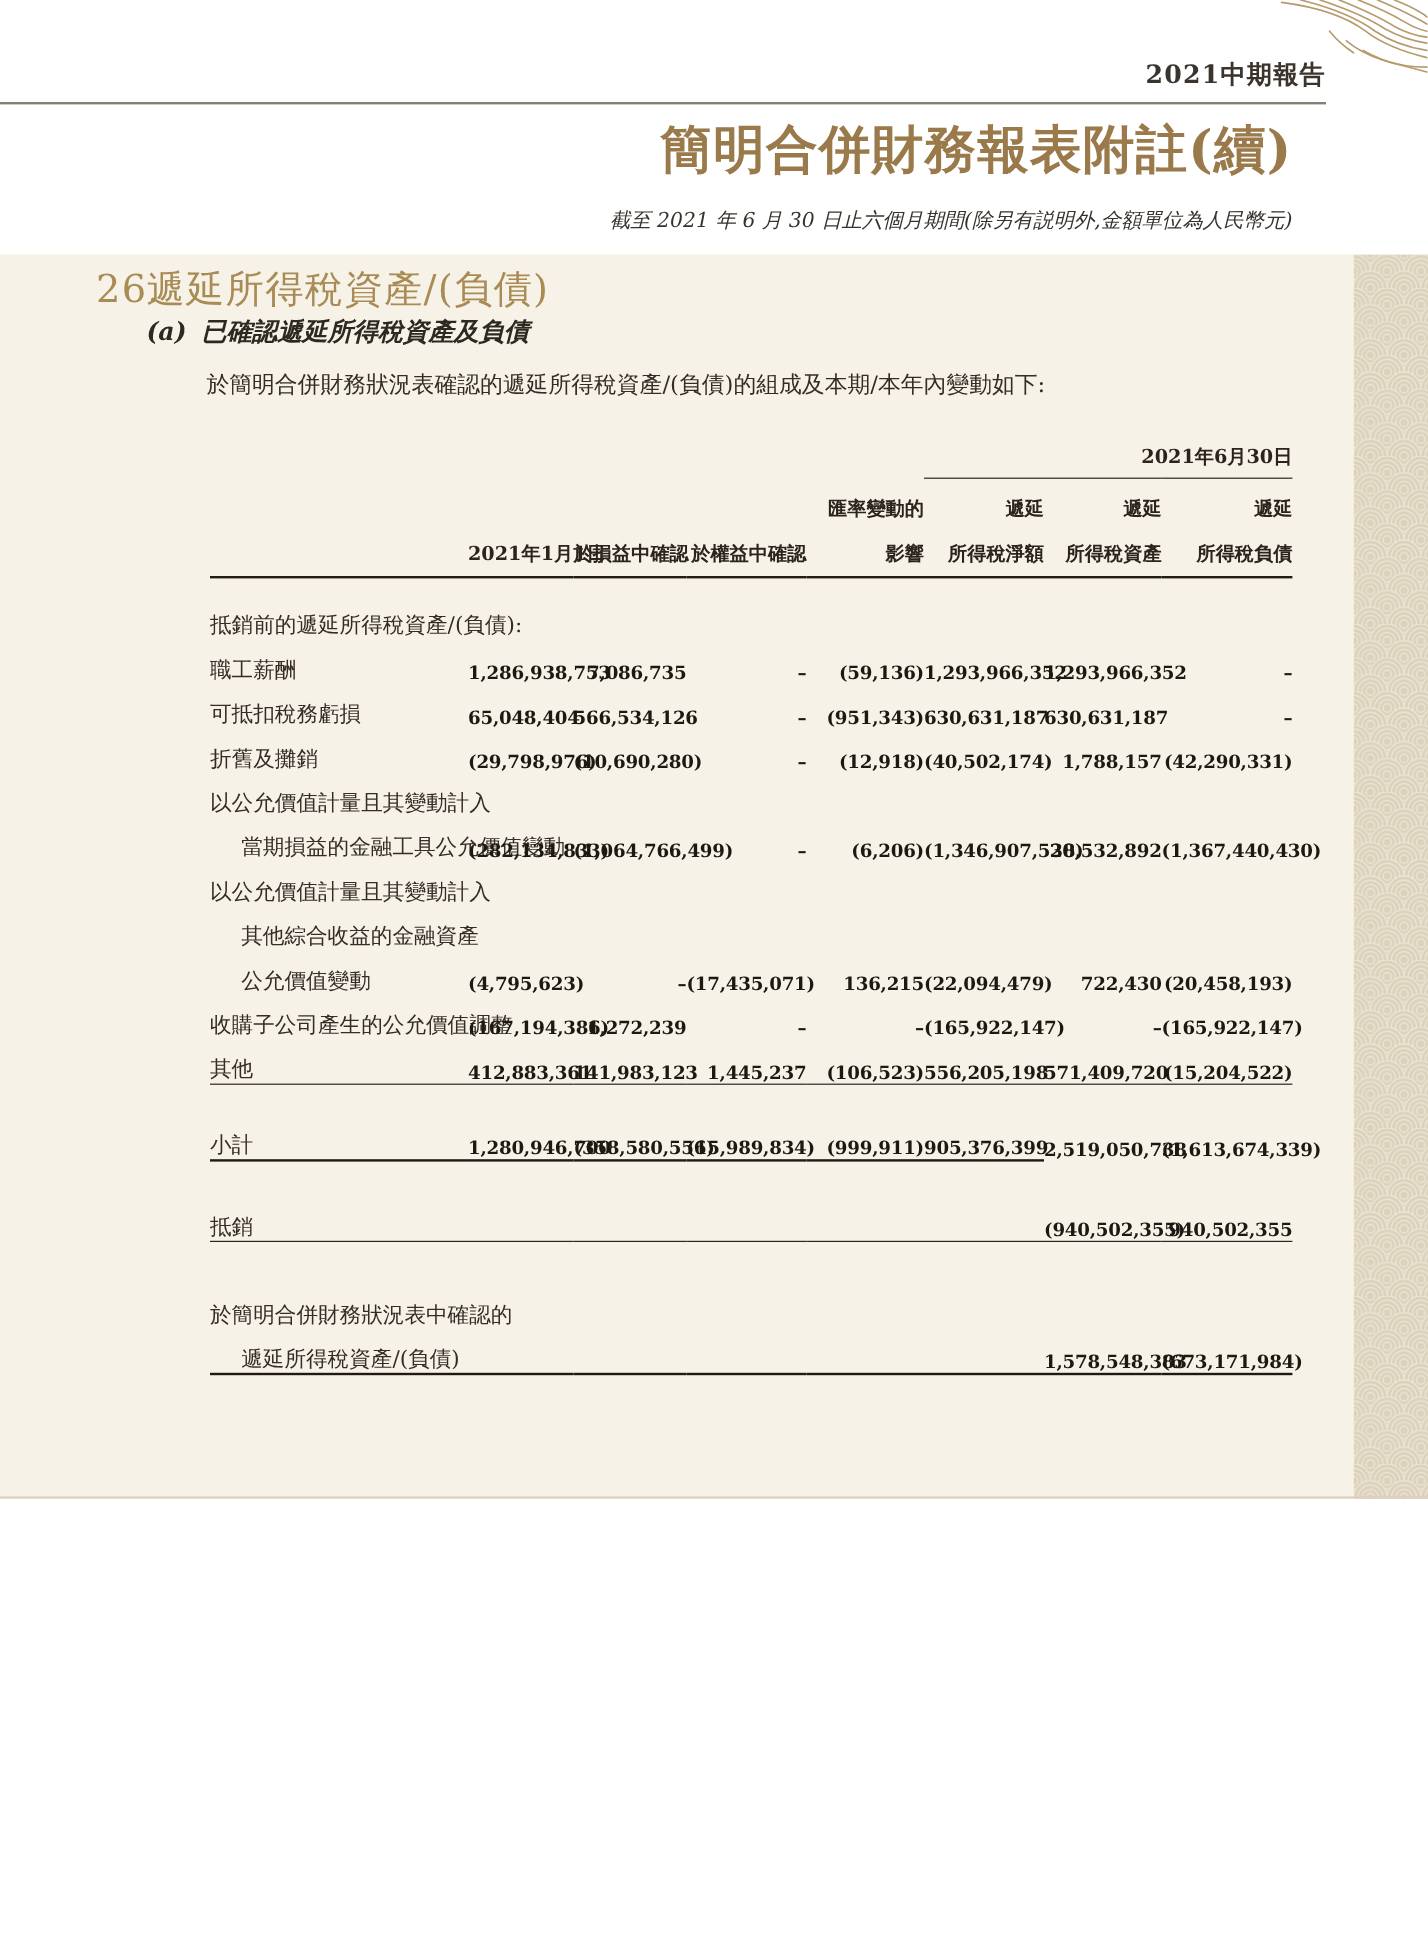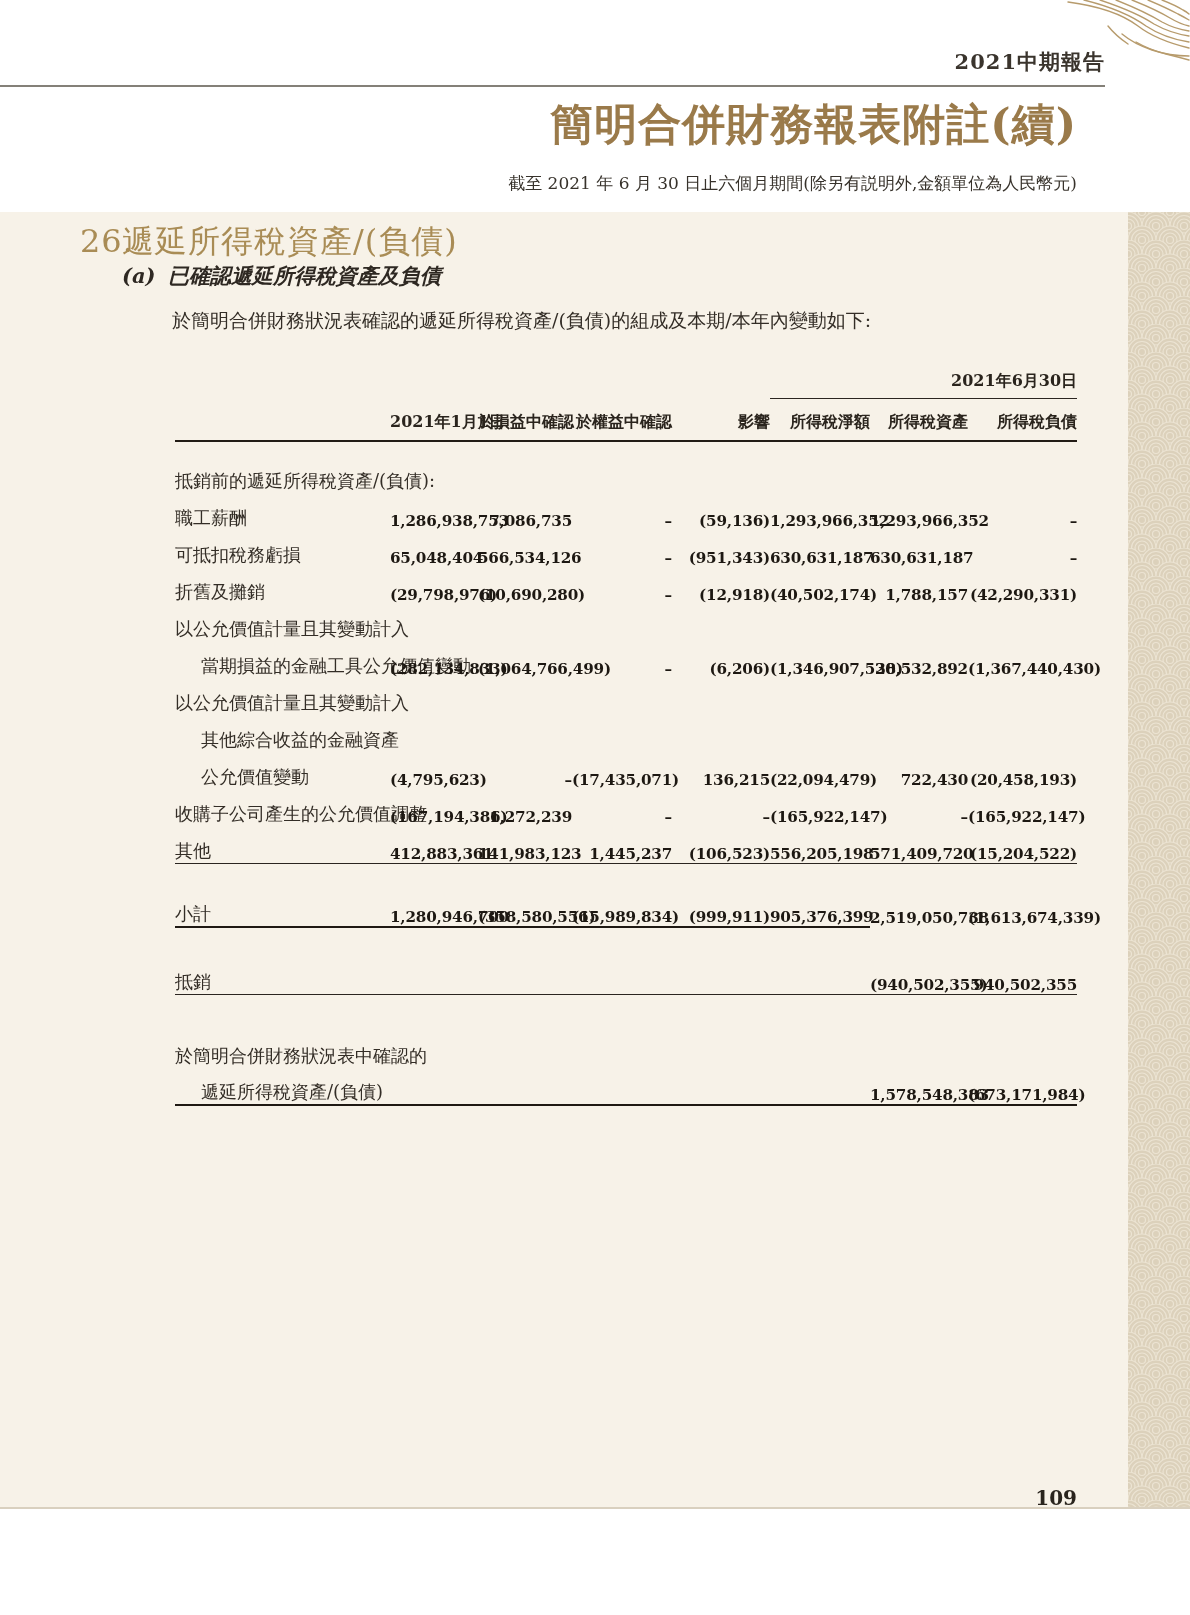--- a/index.html
+++ b/index.html
@@ -1,29 +1,29 @@
 <!DOCTYPE html>
 <html><head>
 <meta charset="utf-8">
 <style>
   html,body{margin:0;padding:0;}
   .page{
     position:relative;
-    width:1190px;height:1509px;
+    width:1190px;height:1249px;
     background:#f7f2e8;
     font-family:"DejaVu Serif","Liberation Serif",serif;
     color:#332d26;
     overflow:hidden;
   }
   .top-band{position:absolute;top:0;left:0;width:1190px;height:212px;background:#ffffff;}
   .header-rule{position:absolute;top:85px;left:0;width:1105px;height:2px;background:#848078;}
   .report-label{position:absolute;top:48px;right:85px;font-size:21px;font-weight:bold;color:#3a342d;letter-spacing:1px;}
   .corner-logo{position:absolute;top:0;right:0;width:128px;height:62px;}
   .doc-title{position:absolute;top:96px;right:113px;font-size:43px;font-weight:bold;color:#9a7a4a;letter-spacing:1px;white-space:nowrap;}
-  .doc-subtitle{position:absolute;top:172px;right:113px;font-size:17px;color:#37322b;white-space:nowrap;}
+  .doc-subtitle{position:absolute;top:172px;right:113px;font-size:17px;font-style:italic;color:#37322b;white-space:nowrap;}
 
   .pattern-strip{position:absolute;top:212px;right:0;width:62px;height:1403px;}
 
   .section-row{position:absolute;top:220px;left:80px;font-size:32px;font-weight:normal;color:#a98c55;letter-spacing:1px;white-space:nowrap;}
   .section-num{display:inline-block;width:42px;}
   .sub-row{position:absolute;top:262px;left:122px;font-size:21px;font-weight:bold;font-style:italic;color:#2e2822;white-space:nowrap;}
   .sub-label{display:inline-block;width:46px;}
   .intro-text{position:absolute;top:308px;left:172px;font-size:19px;color:#332d26;white-space:nowrap;}
 
   table.fin{position:absolute;top:362px;left:175px;width:902px;border-collapse:collapse;table-layout:fixed;}
@@ -112,20 +112,30 @@
       <col style="width:98px">
         <col style="width:100px">
         <col style="width:98px">
         <col style="width:109px">
     </colgroup>
     <thead>
         <tr>
           <th colspan="5"></th>
           <th colspan="3" class="group-h">2021年6月30日</th>
         </tr>
+        <tr class="hrowB">
+          <th></th>
+          <th></th>
+          <th></th>
+          <th></th>
+          <th>匯率變動的</th>
+          <th>遞延</th>
+          <th>遞延</th>
+          <th>遞延</th>
+        </tr>
         <tr class="hrowC">
           <th></th>
           <th>2021年1月1日</th>
           <th>於損益中確認</th>
           <th>於權益中確認</th>
           <th>影響</th>
           <th>所得稅淨額</th>
           <th>所得稅資產</th>
           <th>所得稅負債</th>
         </tr>

